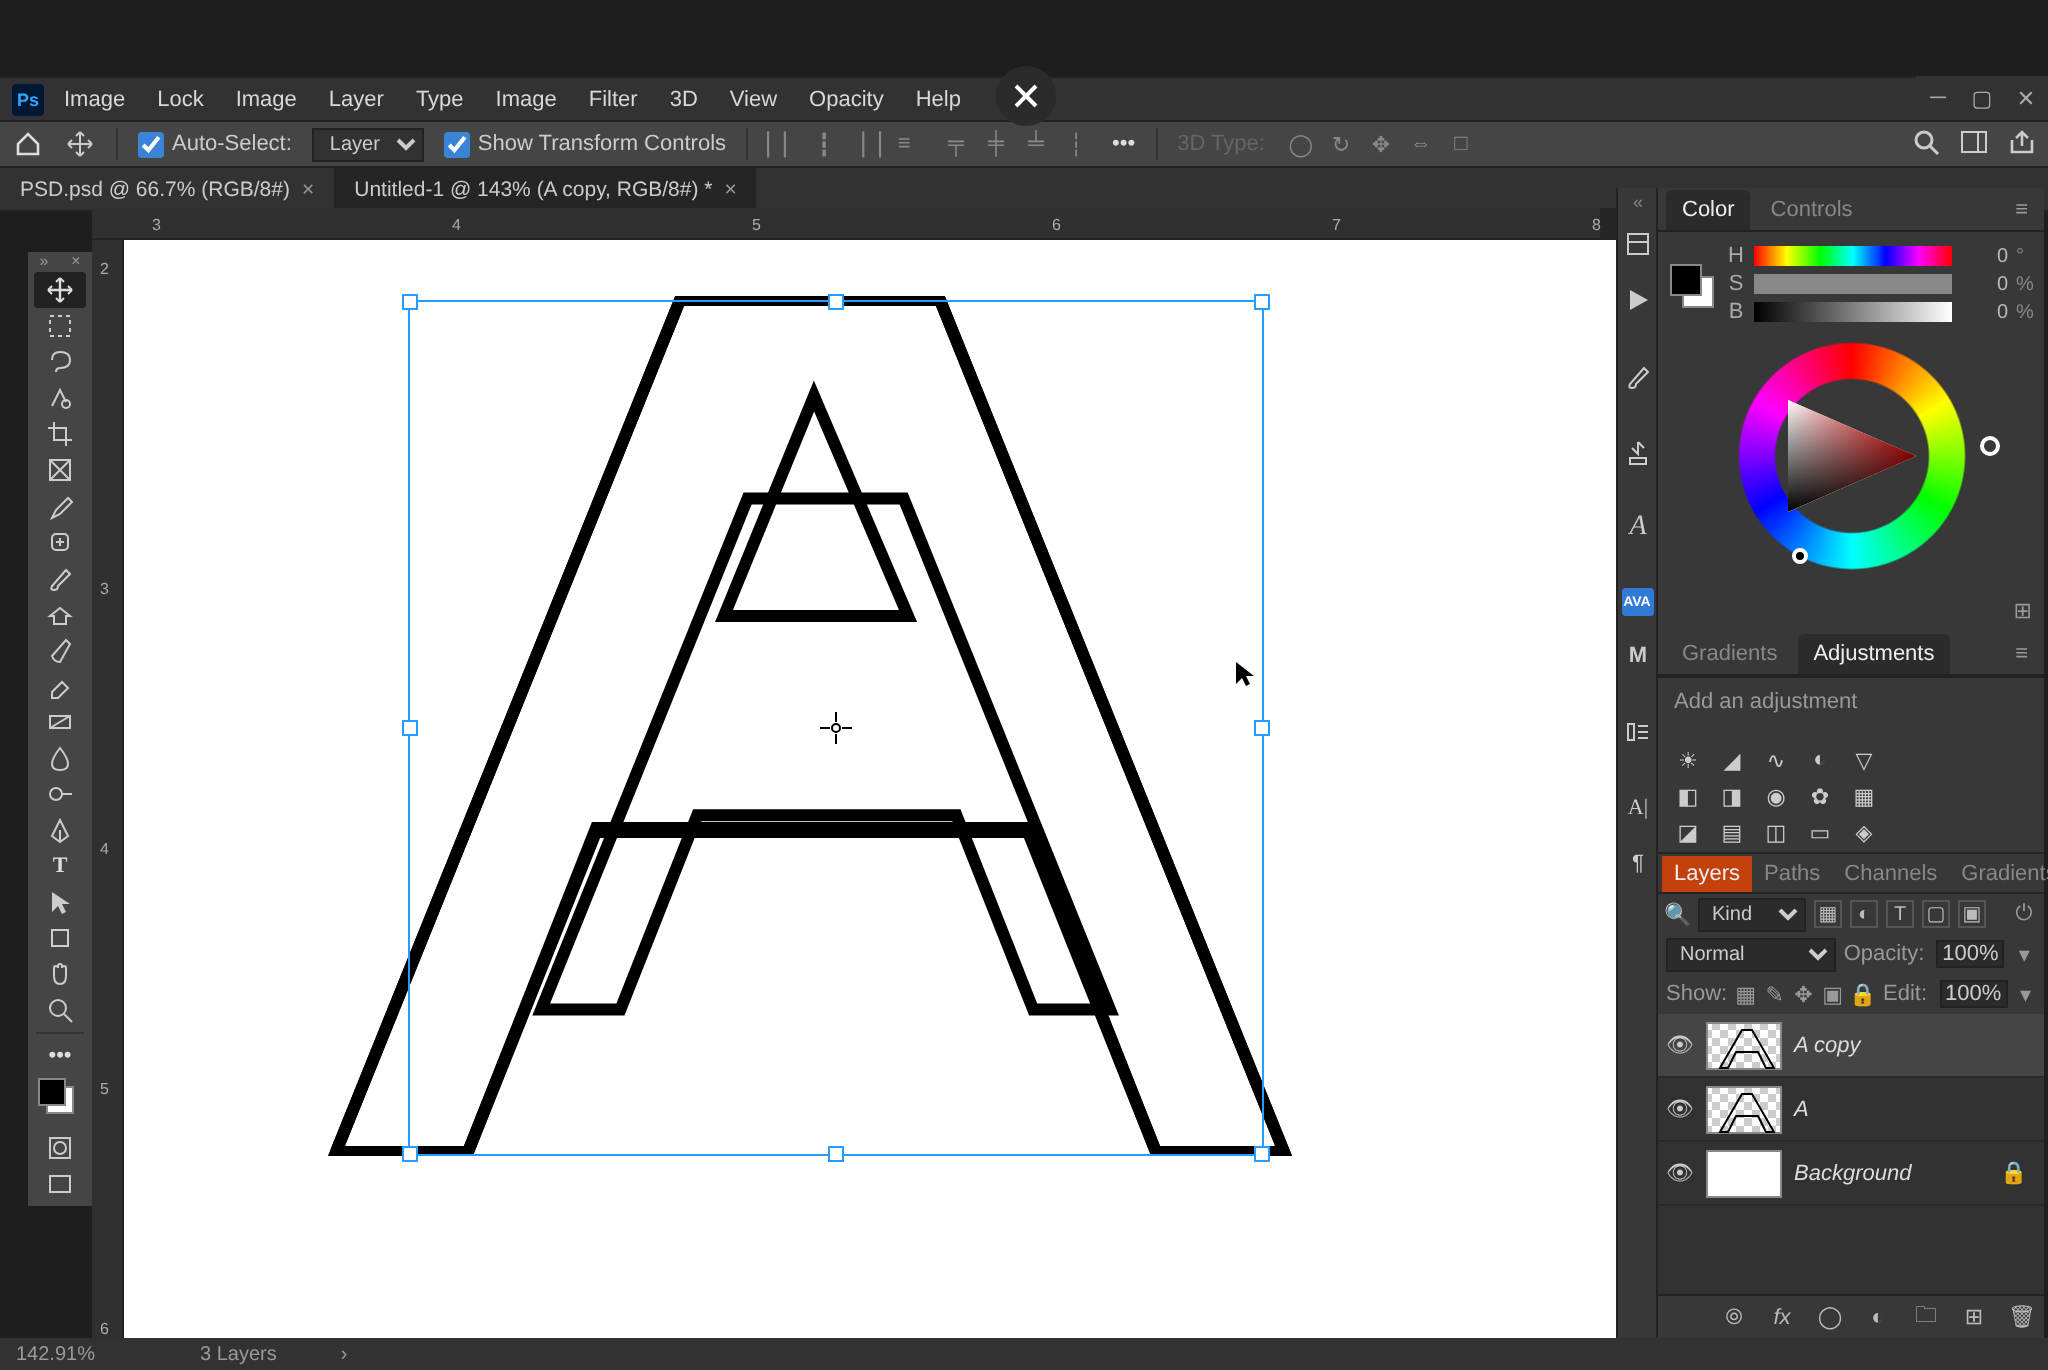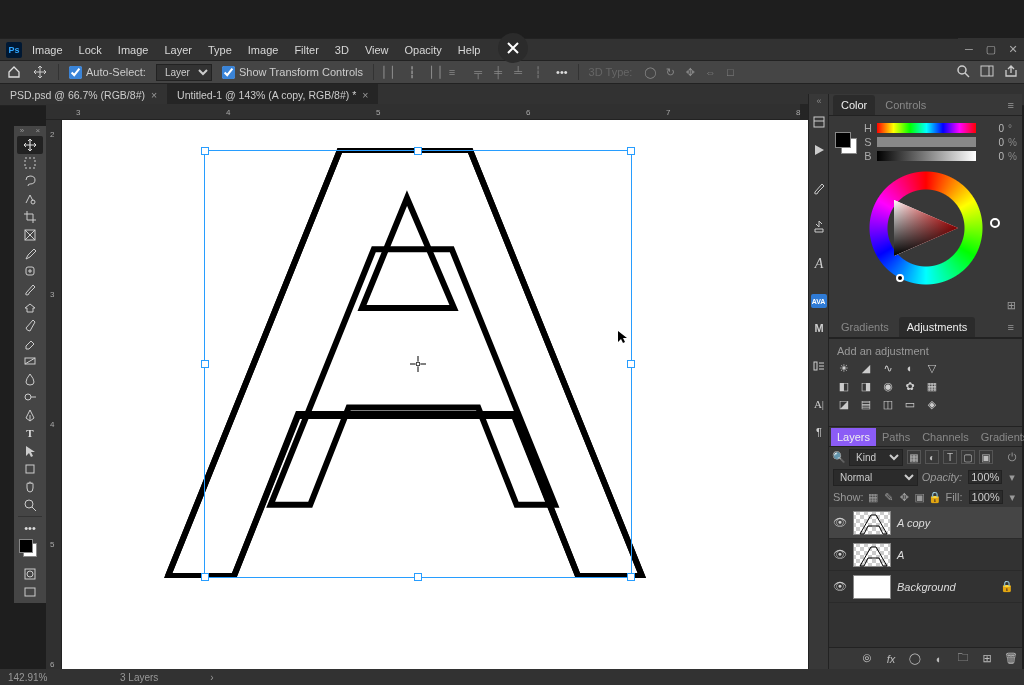--- a/index.html
+++ b/index.html
@@ -77,29 +77,29 @@
 .hsb-strip .slider{ flex:1; height:10px; }
 .hsb-strip .val{ width:24px; text-align:right; color:#bbb; font-size:10px;}
 .hsb-strip .unit{ width:10px; color:#888; font-size:10px;}
 .color-wheel{ width:140px; height:120px; margin:6px auto 0 auto; position:relative;}
 .fgs { position:absolute; left:6px; top:16px; width:22px; height:22px; }
 .fgs .fg{ position:absolute; left:0; top:0; width:16px; height:16px; background:#000; border:1px solid #888;}
 .fgs .bg{ position:absolute; left:6px; top:6px; width:16px; height:16px; background:#fff; border:1px solid #888;}
 
 
 .adjpanel { background:#383838; border-top:1px solid #222; height:88px; padding:4px 6px;}
-.adjpanel .hint{ color:#999; margin: 2px 0 4px 2px;}
+.adjpanel .hint{ color:#999; margin: 2px 0 16px 2px;}
 .adjrow{ display:flex; gap:8px; margin:4px 2px;}
 .adjrow div{ width:14px; height:14px; color:#ccc; display:flex; align-items:center; justify-content:center;}
 
 
 .layerspanel { flex:1; background:#383838; border-top:1px solid #222; display:flex; flex-direction:column; min-height:0;}
 .lp-tabs{ display:flex; height:20px; align-items:center; border-bottom:1px solid #222; padding:0 2px; gap:0;}
 .lp-tabs span{ padding:3px 6px; color:#888; }
-.lp-tabs span.active{ background:#8b5cf6; color:#eee;}
+.lp-tabs span.active{ background:#c2410c; color:#eee;}
 .lp-row{ display:flex; align-items:center; height:20px; padding:0 4px; gap:4px;}
 .lp-row select, .lp-row input[type=text]{ background:#2b2b2b; color:#ccc; border:1px solid #222; font-size:10px; padding:1px 2px;}
 .lp-row .lbl{ color:#999;}
 .lp-row .sm{ width:14px; height:14px; color:#bbb; display:flex; align-items:center; justify-content:center; border:1px solid #555; font-size:10px;}
 .lp-row .plain-icon{ width:12px; height:12px; color:#999; display:flex; align-items:center; justify-content:center;}
 .lp-row .wfield{ width:34px; background:#2b2b2b; border:1px solid #222; padding:0 2px; margin-left:2px;}
 
 .layer-list{ flex:1; overflow:auto; background:#323232;}
 .layer{ display:flex; align-items:center; height:32px; border-bottom:1px solid #2a2a2a; padding:0 4px; gap:6px;}
 .layer.selected{ background:#454545;}
@@ -108,21 +108,21 @@
 .layer .thumb.trans{ background: repeating-conic-gradient(#ccc 0% 25%, #fff 0% 50%) 50% / 8px 8px; }
 .layer .name{ color:#ddd; font-style: italic; }
 .layer .name.bg{ font-style: italic; }
 .layer .lock{ margin-left:auto; color:#999; padding-right:4px;}
 
 
 .lp-bottom{ display:flex; justify-content:flex-end; align-items:center; height:22px; border-top:1px solid #222; padding:0 4px; gap:10px;}
 .lp-bottom div{ width:14px; height:14px; color:#bbb; display:flex; align-items:center; justify-content:center;}
 
 
-.status { position:absolute; left:0; bottom:0; right:0; height:16px; background:#323232; display:flex; align-items:center; color:#999; font-size:10px; padding:0 8px; gap:52px;}
+.status { position:absolute; left:0; bottom:0; right:0; height:16px; background:#323232; display:flex; align-items:center; color:#999; font-size:10px; padding:0 8px; gap:32px;}
 .status .z{ width:60px;}
 
 
 .scrollholder{position:absolute; right:0; top:16px; bottom:0; width:12px; background:#303030;}
 svg { pointer-events:none;}
 </style>
 </head>
 <body>
 
 <div class="overlay-close">
@@ -580,32 +580,32 @@
       <select style="width:54px;"><option>Kind</option></select>
       <div class="sm">▦</div>
       <div class="sm">◐</div>
       <div class="sm">T</div>
       <div class="sm">▢</div>
       <div class="sm">▣</div>
       <div style="margin-left:auto;" class="plain-icon">⏻</div>
     </div>
     <div class="lp-row">
       <select style="width:86px;"><option>Normal</option></select>
-      <span class="lbl" style="margin-left:auto;font-style:italic;">Opacity:</span>
+      <span class="lbl" style="margin-left:auto;">Opacity:</span>
       <span class="wfield">100%</span>
       <span class="plain-icon">▾</span>
     </div>
     <div class="lp-row">
       <span class="lbl">Show:</span>
       <div class="plain-icon">▦</div>
       <div class="plain-icon">✎</div>
       <div class="plain-icon">✥</div>
       <div class="plain-icon">▣</div>
       <div class="plain-icon">🔒</div>
-      <span class="lbl" style="margin-left:auto;">Fill:</span>
+      <span class="lbl" style="margin-left:auto;">Edit:</span>
       <span class="wfield">100%</span>
       <span class="plain-icon">▾</span>
     </div>
     <div class="layer-list">
       <div class="layer selected">
         <div class="eye">👁</div>
         <div class="thumb trans">
           <svg width="38" height="24">
               <path d="M6 22 L17 3 L22 3 L33 22 L29 22 L25 14 L14 14 L10 22 Z" stroke="#000" fill="none" stroke-width="1"></path>
             </svg>

